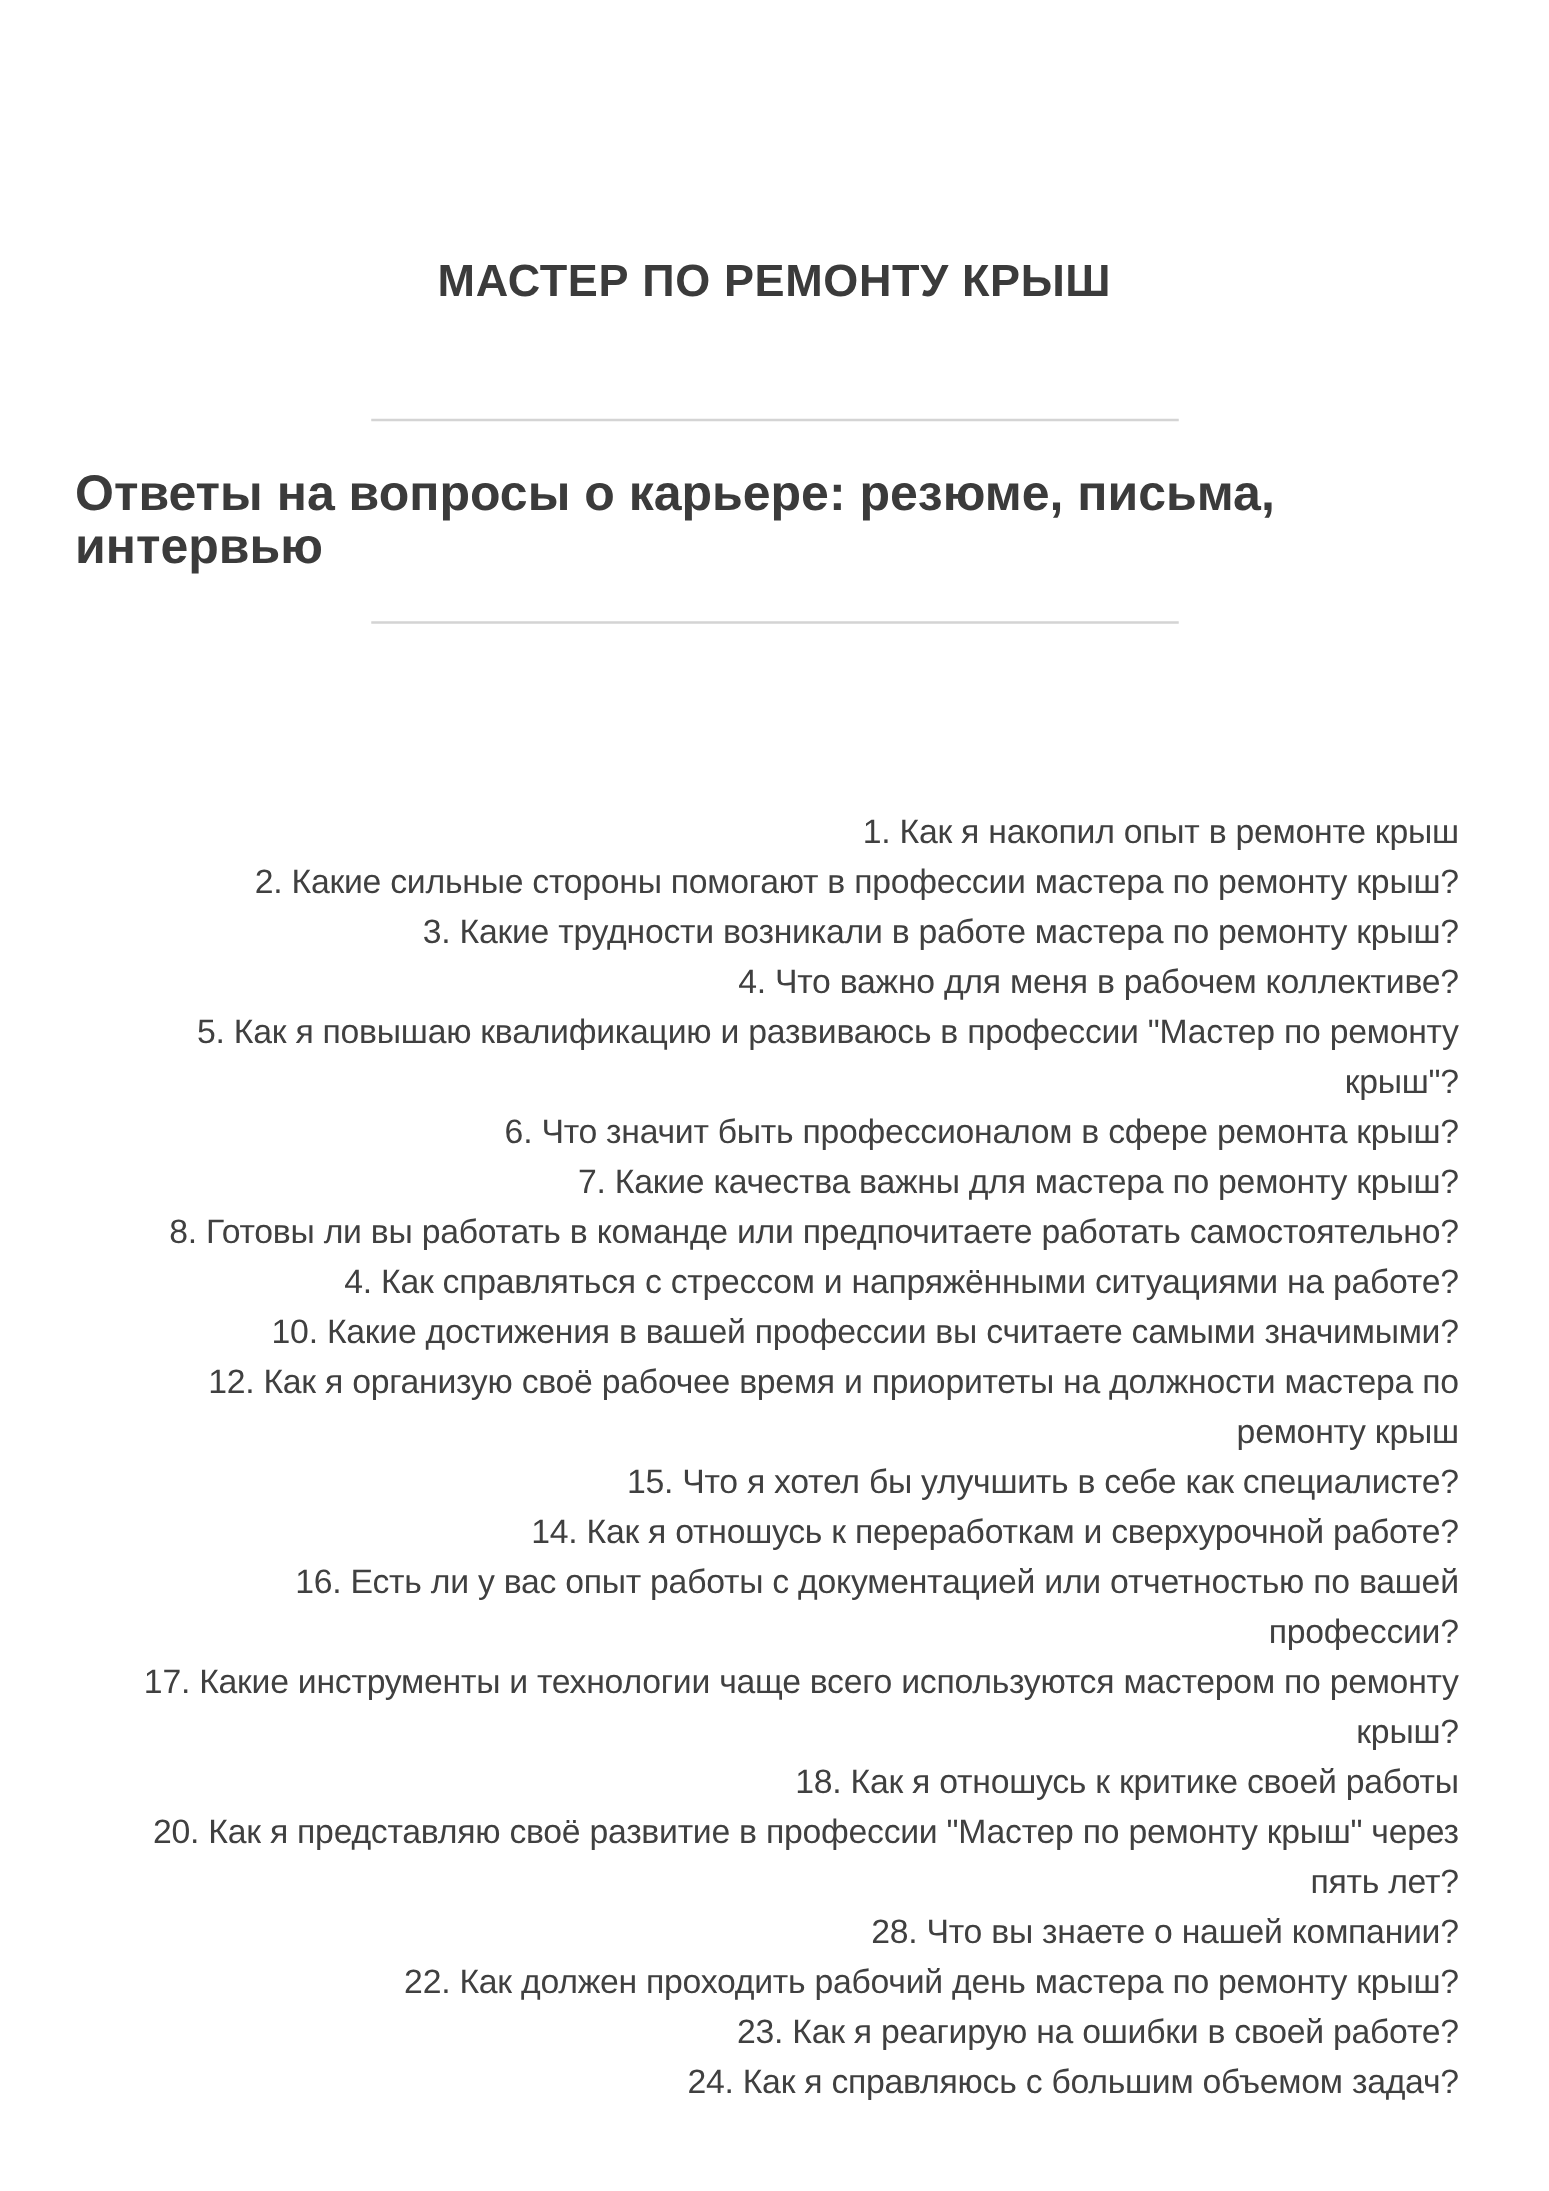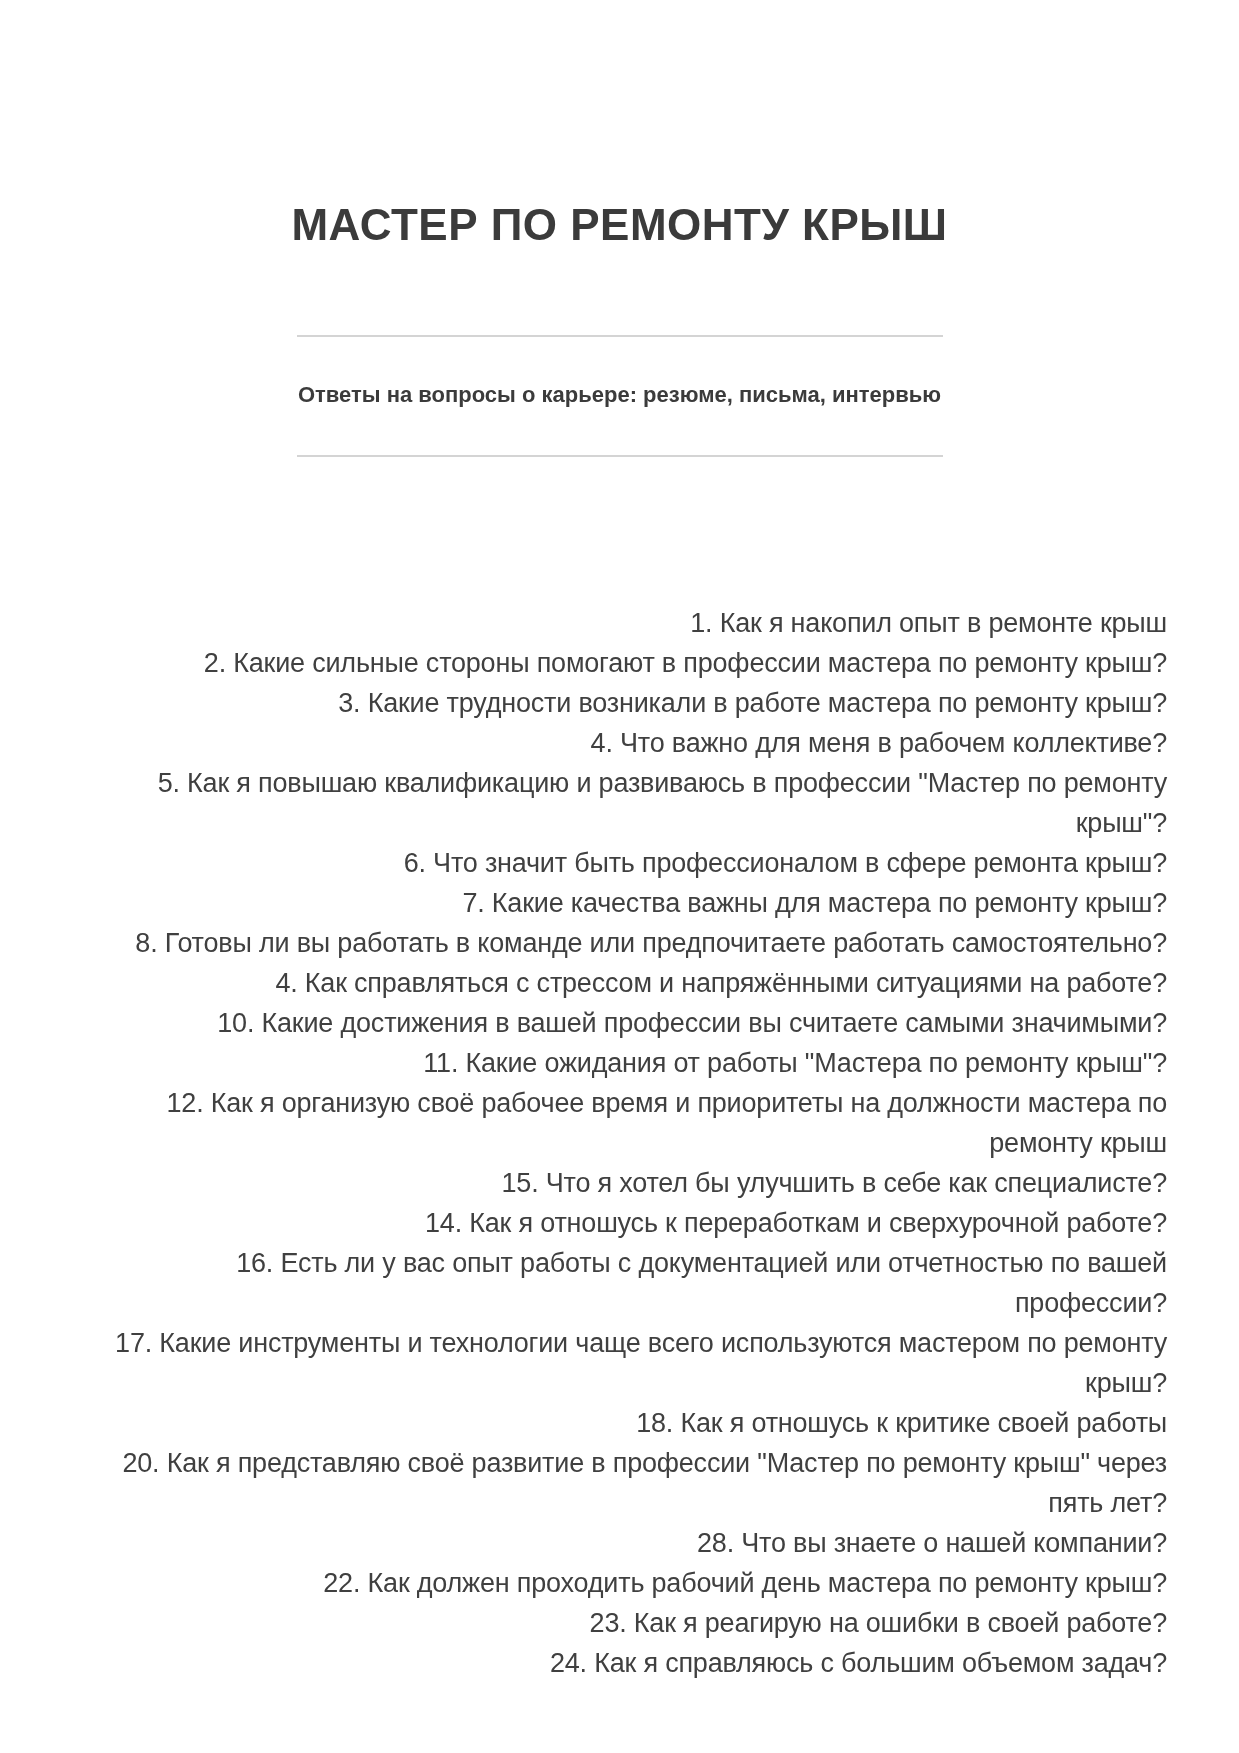--- a/index.html
+++ b/index.html
@@ -12,42 +12,41 @@
     width: 1239px;
     height: 1753px;
     margin: 0 auto;
     background: var(--background, #ffffff);
     overflow: hidden;
     font-family: "Liberation Sans", "DejaVu Sans", sans-serif;
   }
   .doc-title {
     margin: 192px 40px 0;
     text-align: center;
-    font-size: 44px;
+    font-size: 36px;
     line-height: 65px;
     font-weight: 700;
     letter-spacing: 0.5px;
     color: var(--title, #3b3b3b);
   }
   hr.divider {
     border: none;
     border-top: 2px solid var(--divider, #d4d4d4);
     width: 646px;
     height: 0;
   }
   .divider-top {
     margin: 78px auto 0;
   }
   .divider-bottom {
     margin: 39px auto 0;
   }
   .doc-subtitle {
     margin: 37px 60px 0;
-    text-align: center;
-    font-size: 22px;
+    font-size: 40px;
     line-height: 42px;
     font-weight: 700;
     color: var(--title, #3b3b3b);
   }
   .questions {
     margin: 146px 72px 0 83px;
     font-size: 27px;
     line-height: 40px;
     letter-spacing: -0.2px;
     color: var(--text, #404040);
@@ -74,21 +73,20 @@
       <p class="question">1. Как я накопил опыт в ремонте крыш</p>
       <p class="question">2. Какие сильные стороны помогают в профессии мастера по ремонту крыш?</p>
       <p class="question">3. Какие трудности возникали в работе мастера по ремонту крыш?</p>
       <p class="question">4. Что важно для меня в рабочем коллективе?</p>
       <p class="question">5. Как я повышаю квалификацию и развиваюсь в профессии "Мастер по ремонту крыш"?</p>
       <p class="question">6. Что значит быть профессионалом в сфере ремонта крыш?</p>
       <p class="question">7. Какие качества важны для мастера по ремонту крыш?</p>
       <p class="question">8. Готовы ли вы работать в команде или предпочитаете работать самостоятельно?</p>
       <p class="question">4. Как справляться с стрессом и напряжёнными ситуациями на работе?</p>
       <p class="question">10. Какие достижения в вашей профессии вы считаете самыми значимыми?</p>
-      <p class="question">11. Какие ожидания от работы "Мастера по ремонту крыш"?</p>
       <p class="question">12. Как я организую своё рабочее время и приоритеты на должности мастера по ремонту крыш</p>
       <p class="question">15. Что я хотел бы улучшить в себе как специалисте?</p>
       <p class="question">14. Как я отношусь к переработкам и сверхурочной работе?</p>
       <p class="question">16. Есть ли у вас опыт работы с документацией или отчетностью по вашей профессии?</p>
       <p class="question">17. Какие инструменты и технологии чаще всего используются мастером по ремонту крыш?</p>
       <p class="question">18. Как я отношусь к критике своей работы</p>
       <p class="question">20. Как я представляю своё развитие в профессии "Мастер по ремонту крыш" через пять лет?</p>
       <p class="question">28. Что вы знаете о нашей компании?</p>
       <p class="question">22. Как должен проходить рабочий день мастера по ремонту крыш?</p>
       <p class="question">23. Как я реагирую на ошибки в своей работе?</p>

